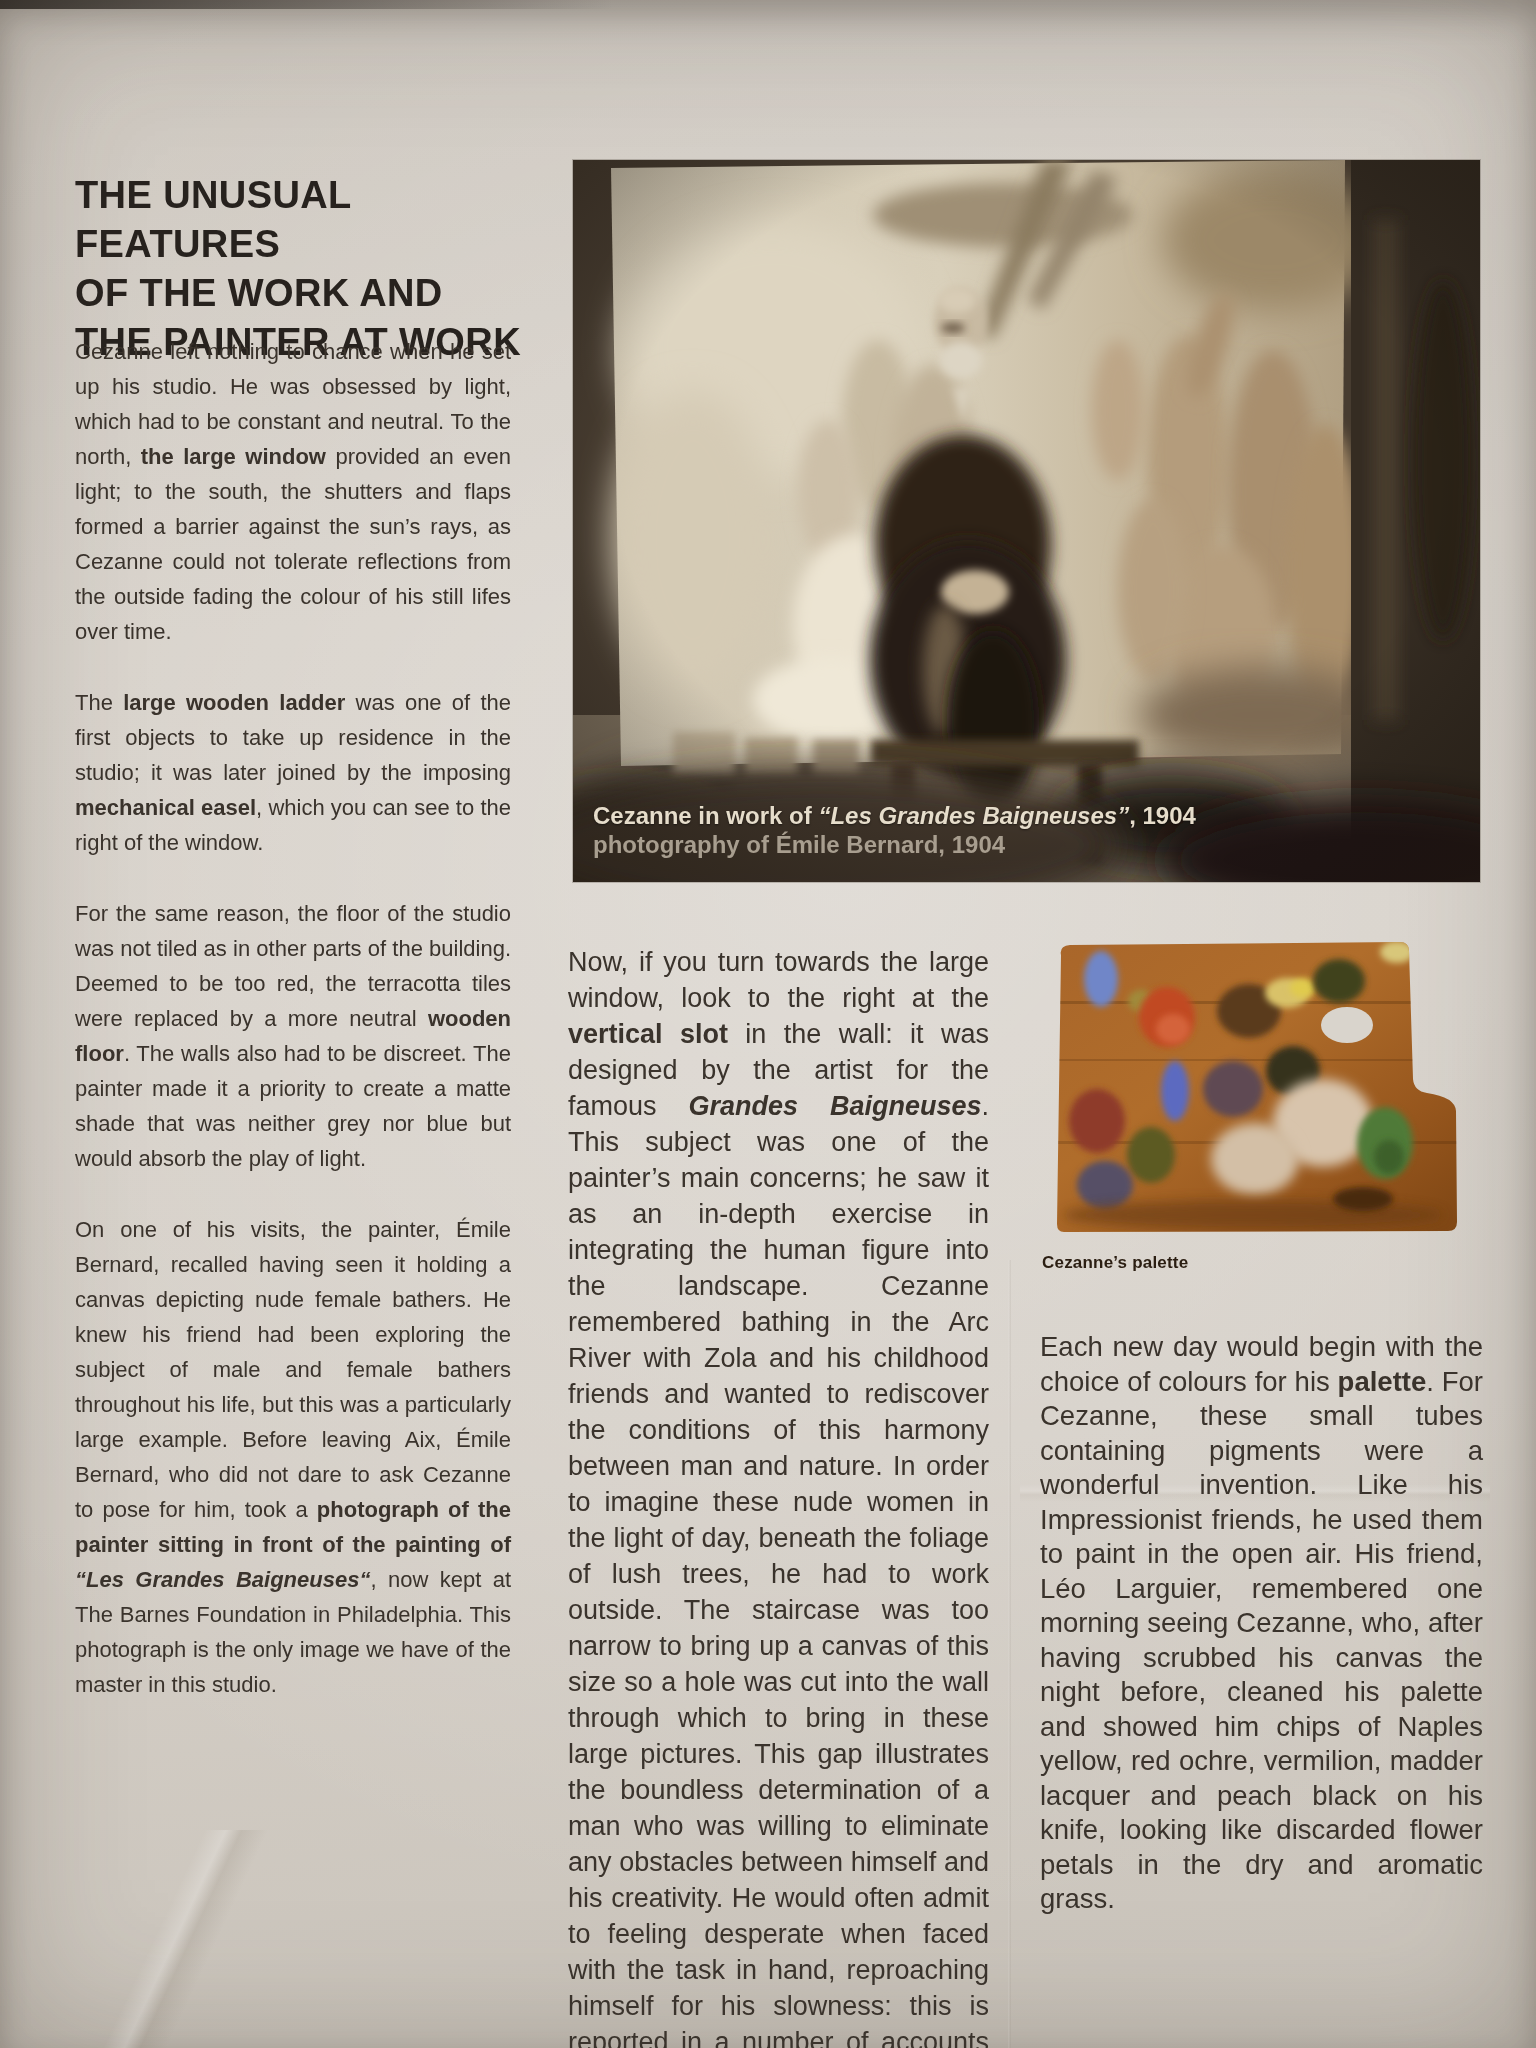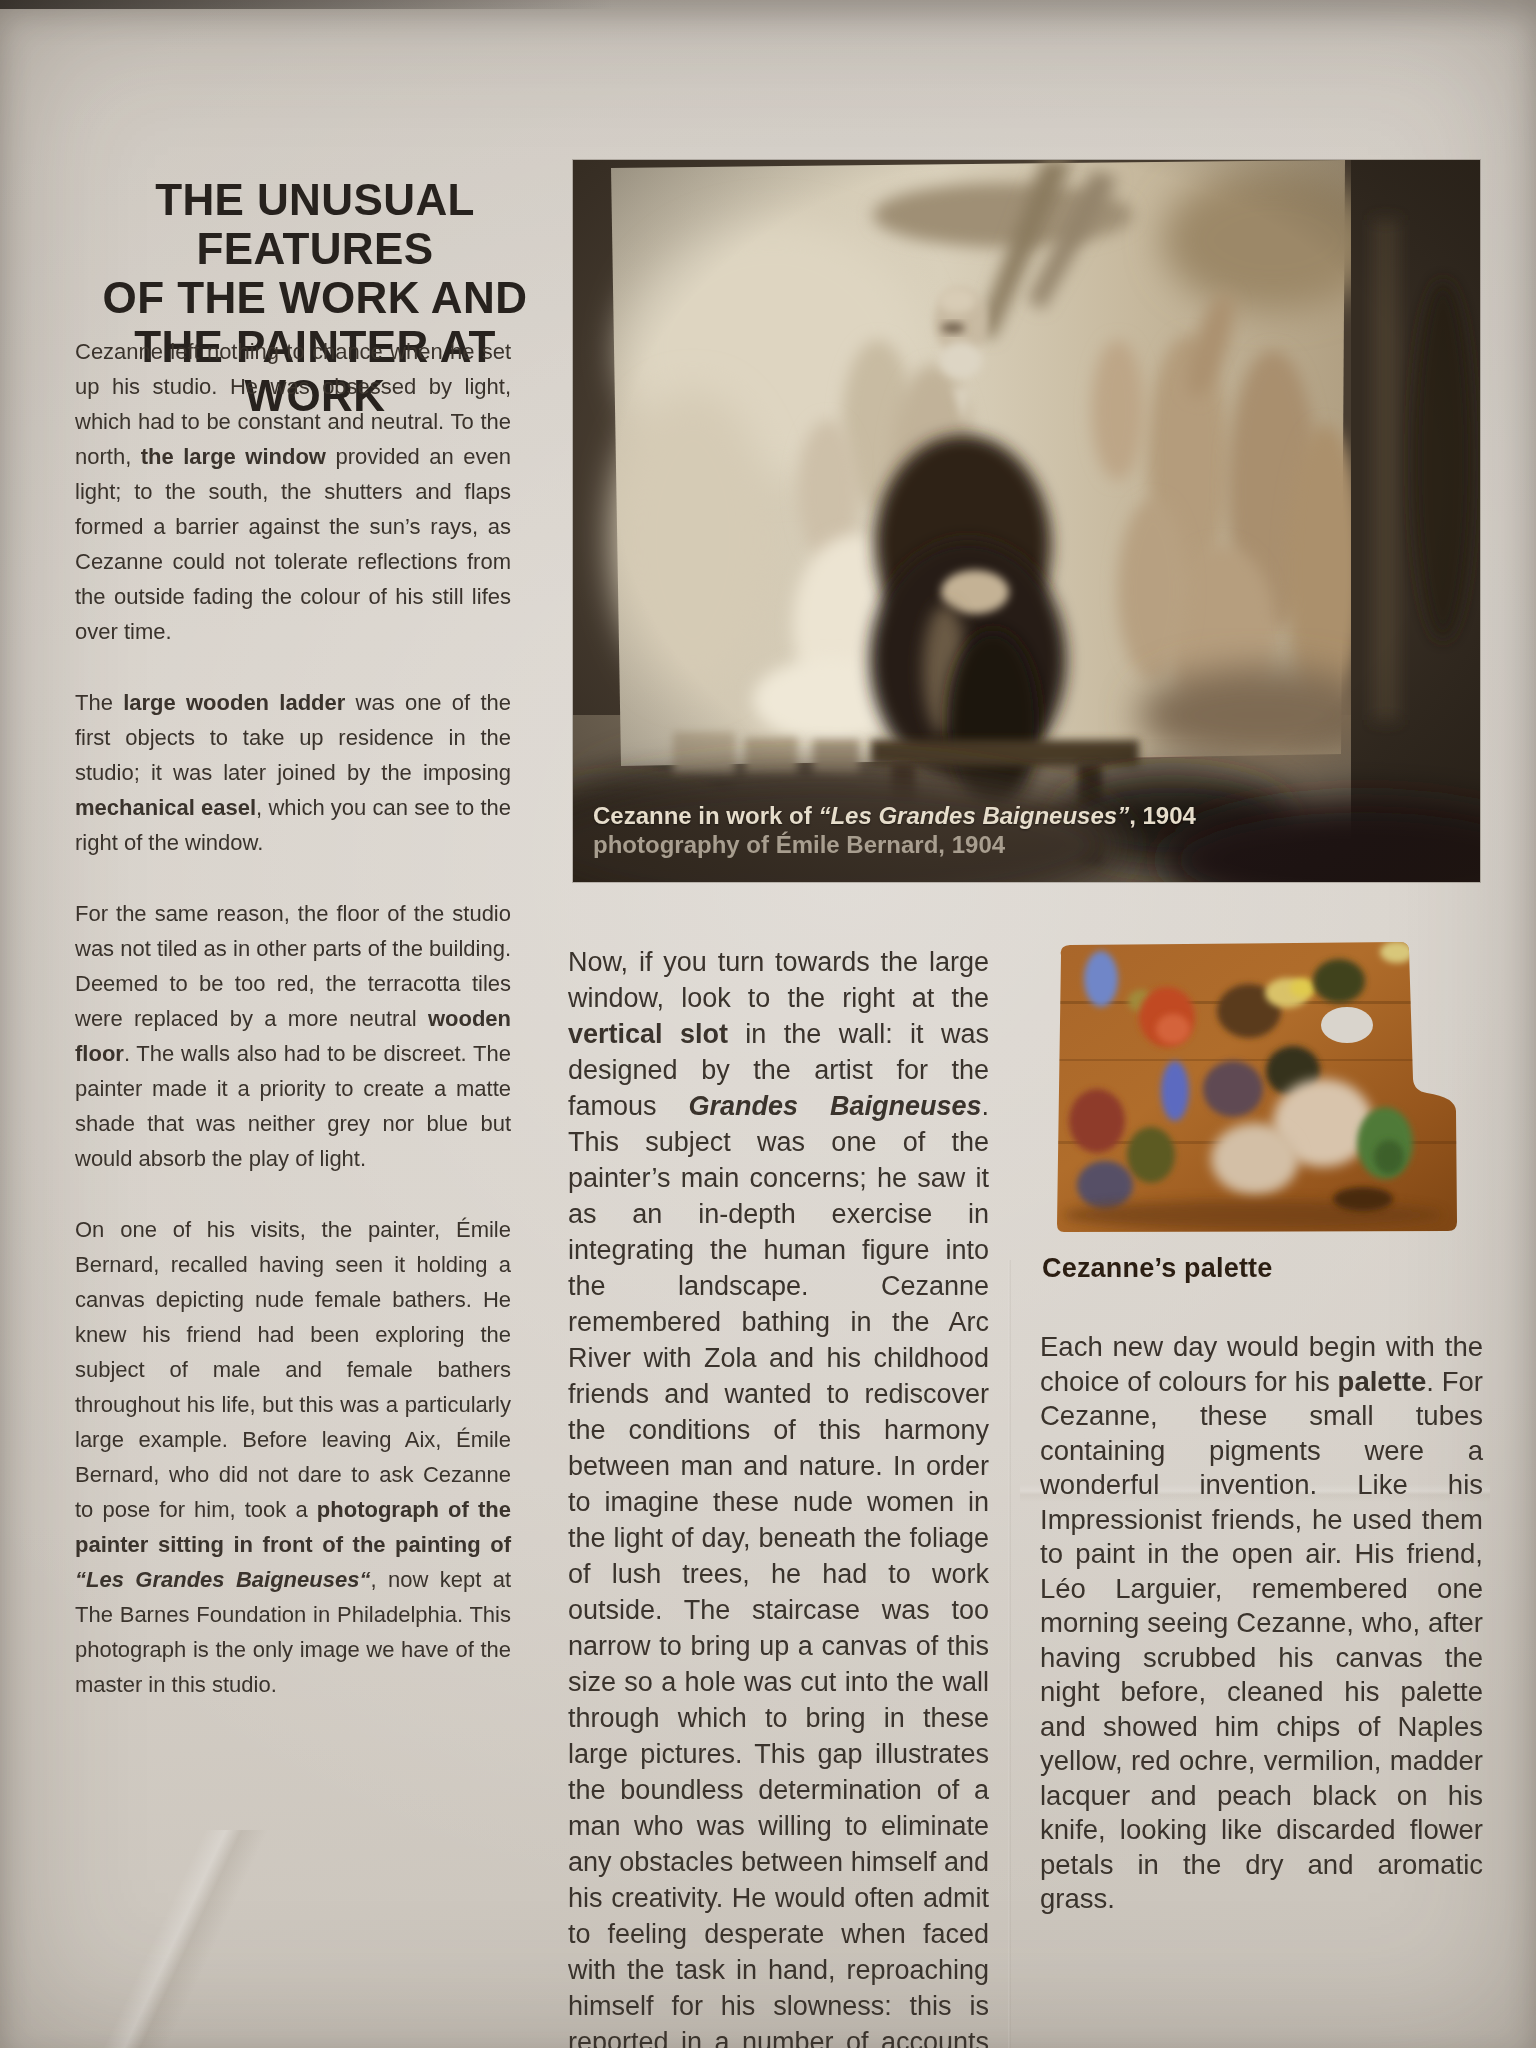--- a/index.html
+++ b/index.html
@@ -20,22 +20,22 @@
   .crease{position:absolute;pointer-events:none;}
   .crease.v1{left:1008px;top:1260px;width:3px;height:788px;
     background:linear-gradient(to right, rgba(255,255,255,.25), rgba(90,78,64,.18));opacity:.5;}
   .crease.d1{left:-40px;top:1830px;width:420px;height:240px;
     background:linear-gradient(115deg, rgba(255,255,255,0) 46%, rgba(255,255,255,.35) 50%, rgba(100,88,70,.2) 53%, rgba(0,0,0,0) 58%);opacity:.6;}
   .crease.h1{left:1020px;top:1470px;width:470px;height:40px;
     background:linear-gradient(to bottom, rgba(255,255,255,0) 35%, rgba(255,255,255,.3) 52%, rgba(120,105,85,.12) 62%, rgba(0,0,0,0) 80%);opacity:.5;}
 
   .heading{
     position:absolute;left:75px;top:146px;width:480px;
-    font-size:44px;line-height:49px;font-weight:700;
-    letter-spacing:.4px;color:#27221e;text-align:center;
+    font-size:38px;line-height:49px;font-weight:700;
+    letter-spacing:.4px;color:#27221e;
   }
   .col{position:absolute;text-align:justify;}
   .col p{margin:0 0 36px 0;}
   .col-left{left:75px;top:334px;width:436px;font-size:22px;line-height:35px;}
   .col-mid{left:568px;top:944px;width:421px;font-size:27px;line-height:36px;}
   .col-right{left:1040px;top:1330px;width:443px;font-size:27.5px;line-height:34.5px;}
   .b{font-weight:700;}
   .i{font-style:italic;}
 
   .photo{
@@ -48,21 +48,21 @@
     position:absolute;left:20px;bottom:22px;right:30px;
   }
   .photo .cap1{font-size:24px;font-weight:700;color:#e6ddcb;line-height:28px;
     text-shadow:0 1px 2px rgba(0,0,0,.5);}
   .photo .cap2{font-size:24px;color:#aaa withered;color:#a89e8f;line-height:30px;font-weight:bold;}
 
   .palette{position:absolute;left:1053px;top:941px;width:406px;height:293px;margin:0;}
   .palette svg{display:block;width:406px;height:293px;}
   .palette-caption{
     position:absolute;left:1042px;top:1253px;
-    font-size:27px;font-weight:700;color:#2b1e12;letter-spacing:.2px;
+    font-size:17px;font-weight:700;color:#2b1e12;letter-spacing:.2px;
   }
 </style>
 </head>
 <body>
 
 <div class="page">
   <div class="edge-top"></div>
   <div class="crease v1"></div>
   <div class="crease d1"></div>
   <div class="crease h1"></div>

